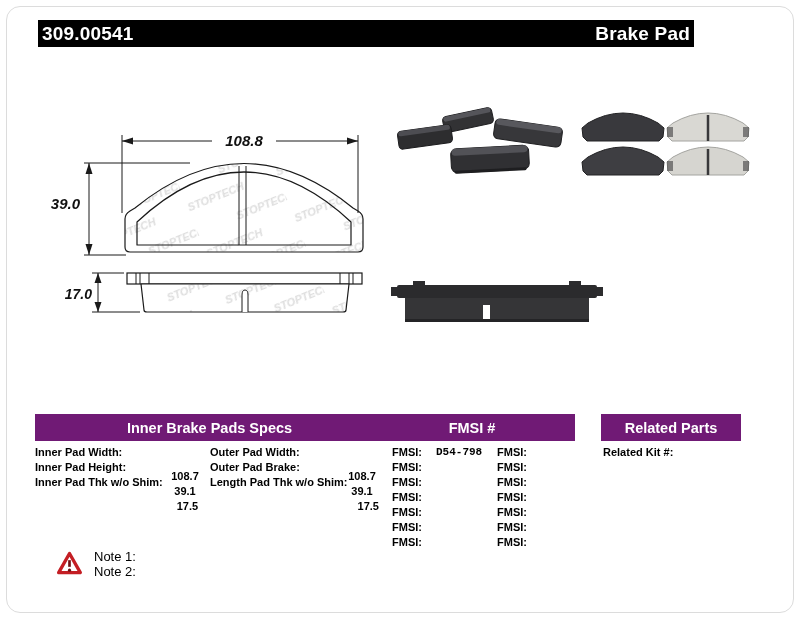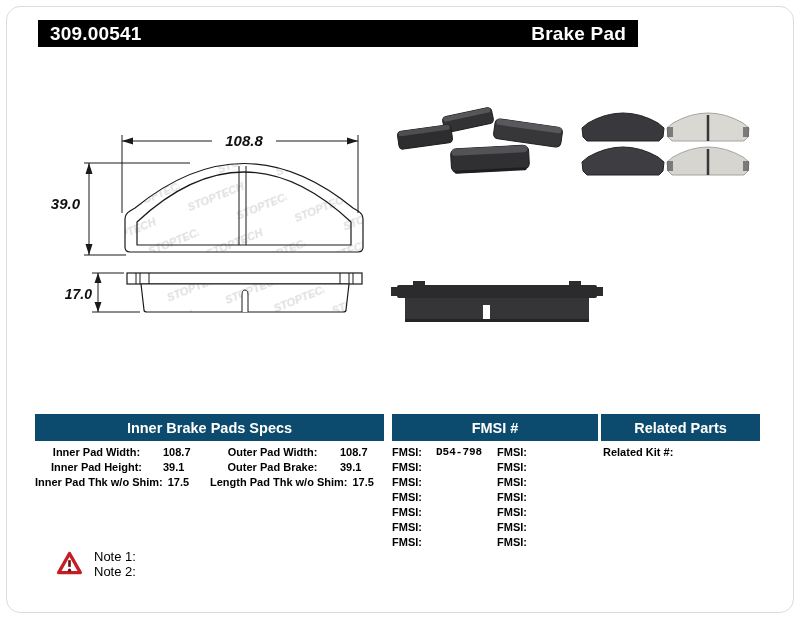--- a/index.html
+++ b/index.html
@@ -1,46 +1,46 @@
 <!DOCTYPE html>
 <html><head>
 <meta charset="utf-8">
 <style>
   html,body{margin:0;padding:0;background:#fff;}
   .screen{position:relative;width:800px;height:619px;background:#fff;overflow:hidden;
           font-family:"Liberation Sans",sans-serif;color:#000;}
   .frame{position:absolute;inset:6px;border:1.5px solid #dcdcdc;border-radius:14px;pointer-events:none;}
 
   
-  .titlebar{position:absolute;left:38px;top:20px;width:600px;height:27px;background:#000;
-            display:flex;align-items:center;justify-content:space-between;padding:0 12px;box-sizing:border-box;}
+  .titlebar{position:absolute;left:38px;top:20px;width:656px;height:27px;background:#000;
+            display:flex;align-items:center;justify-content:space-between;padding:0 4px;box-sizing:border-box;}
   .titlebar span{color:#fff;font-weight:bold;font-size:19px;letter-spacing:.2px;}
 
   
   .drawing{position:absolute;left:40px;top:95px;}
   .photos{position:absolute;left:385px;top:85px;}
   .dimtext{font:italic bold 15px "Liberation Sans",sans-serif;fill:#111;}
   .dimtext-sm{font:italic bold 14px "Liberation Sans",sans-serif;fill:#111;}
   .wmtext{font:italic bold 11px "Liberation Sans",sans-serif;fill:#dedede;}
   .outline{fill:url(#wm);stroke:#1a1a1a;stroke-width:1.2;stroke-linejoin:round;}
   .thin{stroke:#1a1a1a;stroke-width:1;fill:none;}
   .dim{stroke:#1a1a1a;stroke-width:1;fill:none;}
   .arrow{fill:#1a1a1a;}
 
   
-  .bar{position:absolute;top:414px;height:27px;background:#0c4a6e;display:flex;align-items:center;justify-content:center;}
+  .bar{position:absolute;top:414px;height:27px;background:#701a75;display:flex;align-items:center;justify-content:center;}
   .bar span{color:#fff;font-weight:bold;font-size:14.5px;}
   .bar.split{justify-content:space-around;}
   .bar.split .half{flex:1;text-align:center;color:#fff;font-weight:bold;font-size:14.5px;}
 
   
   .speccol{position:absolute;top:445px;font-size:11px;font-weight:bold;}
   .srow{display:flex;height:15px;line-height:15px;white-space:nowrap;}
-  .srow .lbl{flex:1;text-align:center;}
-  .srow .val{width:44px;text-align:left;margin-left:5px;}
+  .srow .lbl{flex:1;text-align:left;}
+  .srow .val{width:44px;text-align:center;margin-left:5px;margin-top:24px;}
   .frow{display:flex;height:15px;line-height:15px;white-space:nowrap;}
   .frow .lbl{width:38px;}
   .frow .val{margin-left:6px;font-family:Liberation Mono, monospace;}
   .rrow{display:flex;height:15px;line-height:15px;white-space:nowrap;}
   .rrow .val{margin-left:5px;}
 
   
   .warn{position:absolute;left:56px;top:551px;}
   .notes{position:absolute;left:94px;top:549px;font-size:13px;font-weight:normal;line-height:15px;}
 </style>
@@ -151,24 +151,24 @@
       <rect x="12" y="200" width="200" height="13" rx="2" fill="#2b2b2d"></rect>
       <rect x="20" y="213" width="184" height="24" fill="#353537"></rect>
       <rect x="98" y="220" width="7" height="17" fill="#ffffff"></rect>
       <rect x="20" y="234" width="184" height="3" fill="#242426"></rect>
     </g>
   </svg>
 
   <div class="bar split" style="left:35px;width:349px;">
     <span class="half">Inner Brake Pads Specs</span>
   </div>
-  <div class="bar" style="left:392px;width:206px;">
+  <div class="bar" style="left:369px;width:206px;">
     <span>FMSI #</span>
   </div>
-  <div class="bar" style="left:601px;width:159px;">
+  <div class="bar" style="left:601px;width:140px;">
     <span>Related Parts</span>
   </div>
 
   <div class="speccol" style="left:35px;width:172px;">
     <div class="srow">
         <span class="lbl">Inner Pad Width:</span>
         <span class="val">108.7</span>
       </div>
     <div class="srow">
         <span class="lbl">Inner Pad Height:</span>

